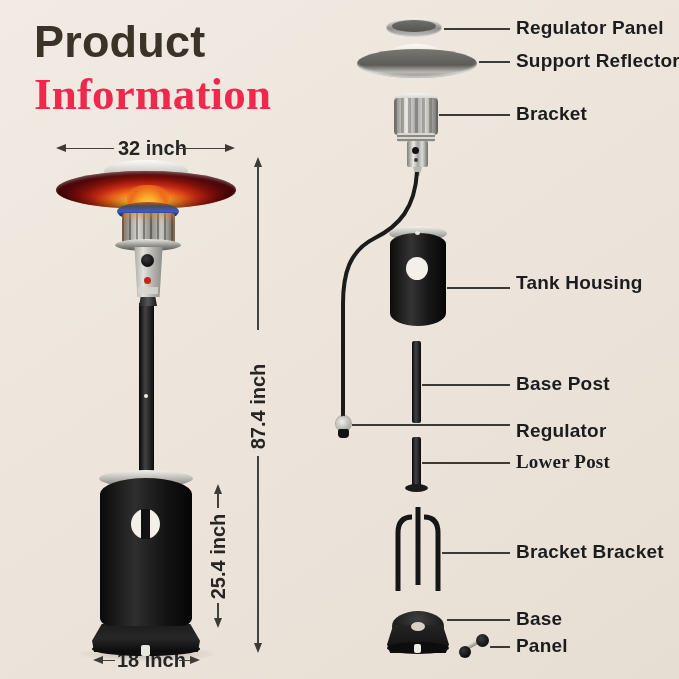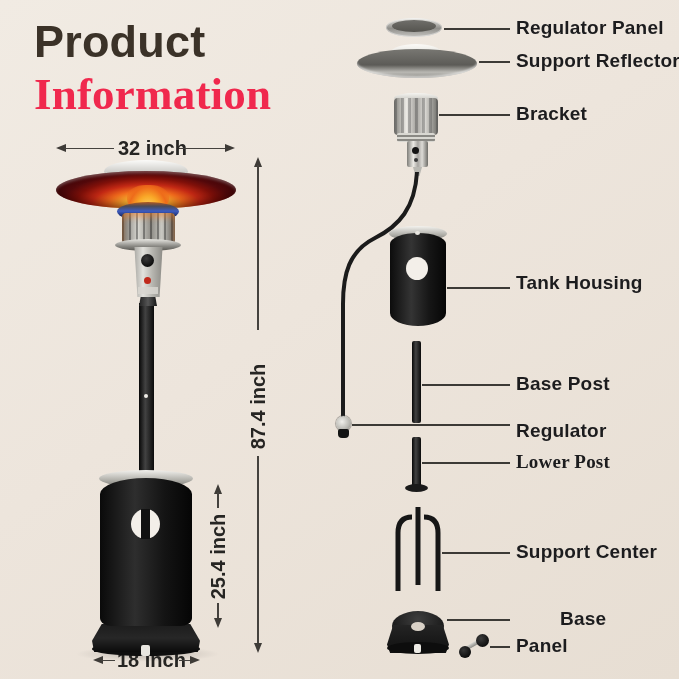--- a/index.html
+++ b/index.html
@@ -200,22 +200,22 @@
     <div class="leader" style="left:422px;top:384px;width:88px;"></div>
     <span class="part-label" style="left:516px;top:373px;">Base Post</span>
 
     <div class="leader" style="left:352px;top:424px;width:158px;"></div>
     <span class="part-label" style="left:516px;top:413px;margin-top:7px;">Regulator</span>
 
     <div class="leader" style="left:422px;top:462px;width:88px;"></div>
     <span class="part-label" style="left:516px;top:451px;font-family:Liberation Serif, serif;">Lower Post</span>
 
     <div class="leader" style="left:442px;top:552px;width:68px;"></div>
-    <span class="part-label" style="left:516px;top:541px;">Support Center</span>
+    <span class="part-label" style="left:516px;top:541px;">Bracket Bracket</span>
 
     <div class="leader" style="left:447px;top:619px;width:63px;"></div>
-    <span class="part-label" style="left:516px;top:608px;margin-left:44px;">Base</span>
+    <span class="part-label" style="left:516px;top:608px;">Base</span>
 
     <div class="leader" style="left:490px;top:646px;width:20px;"></div>
     <span class="part-label" style="left:516px;top:635px;">Panel</span>
   </div>
 
 </div>
 
 </body></html>

